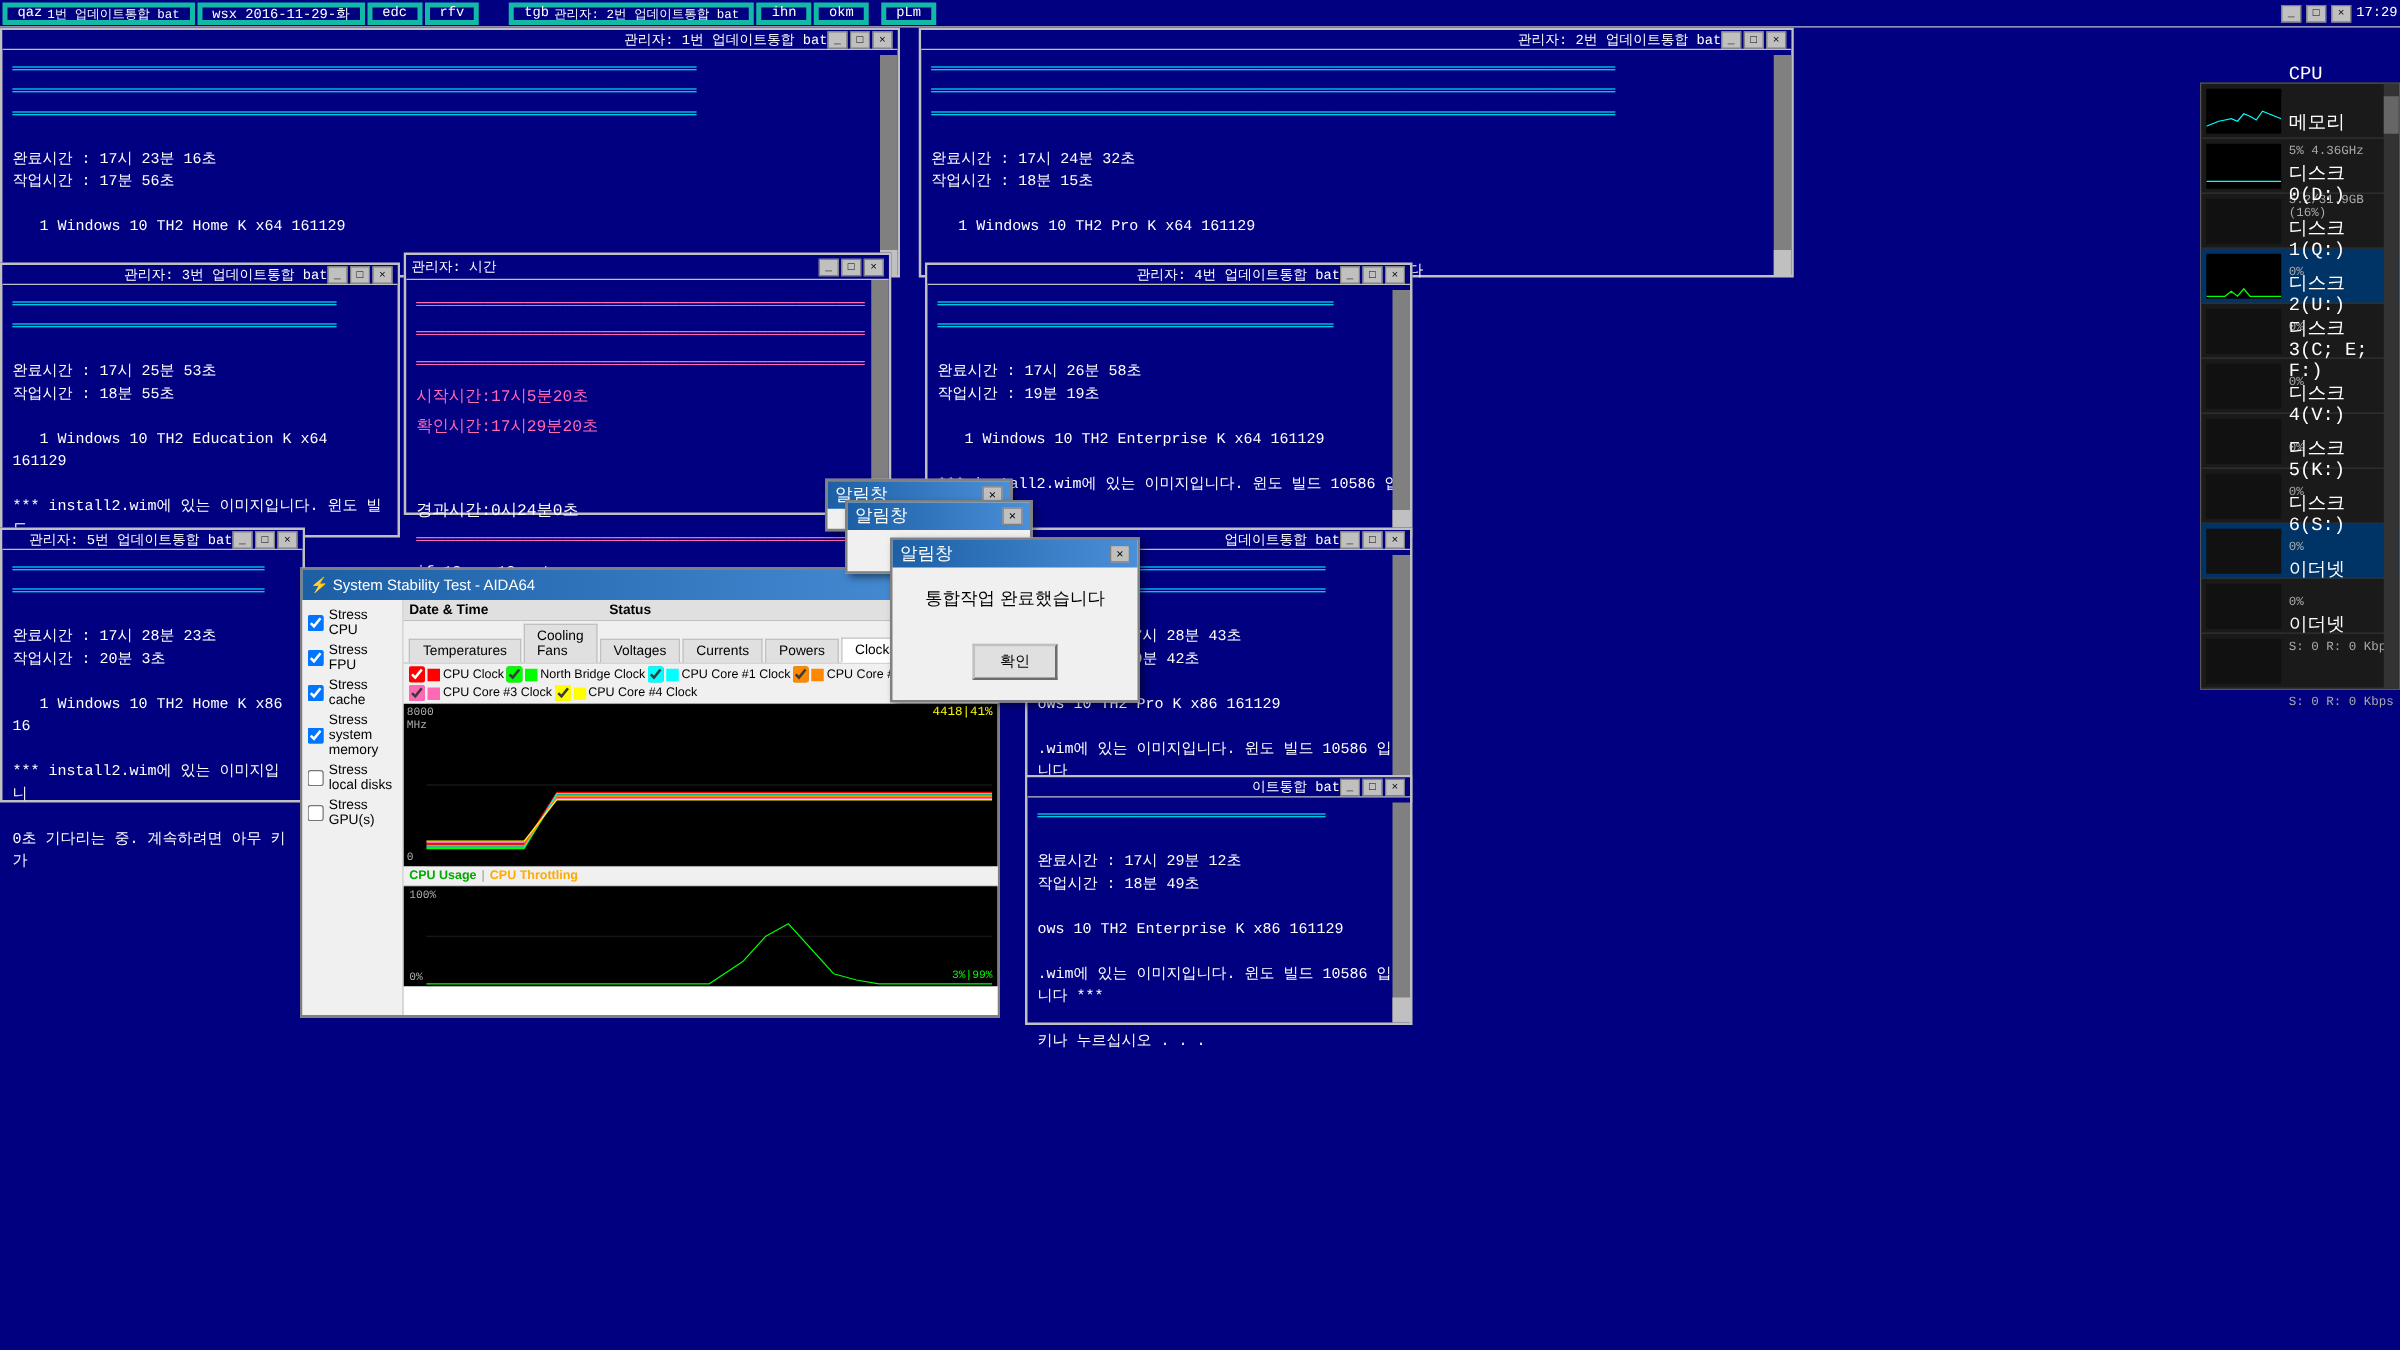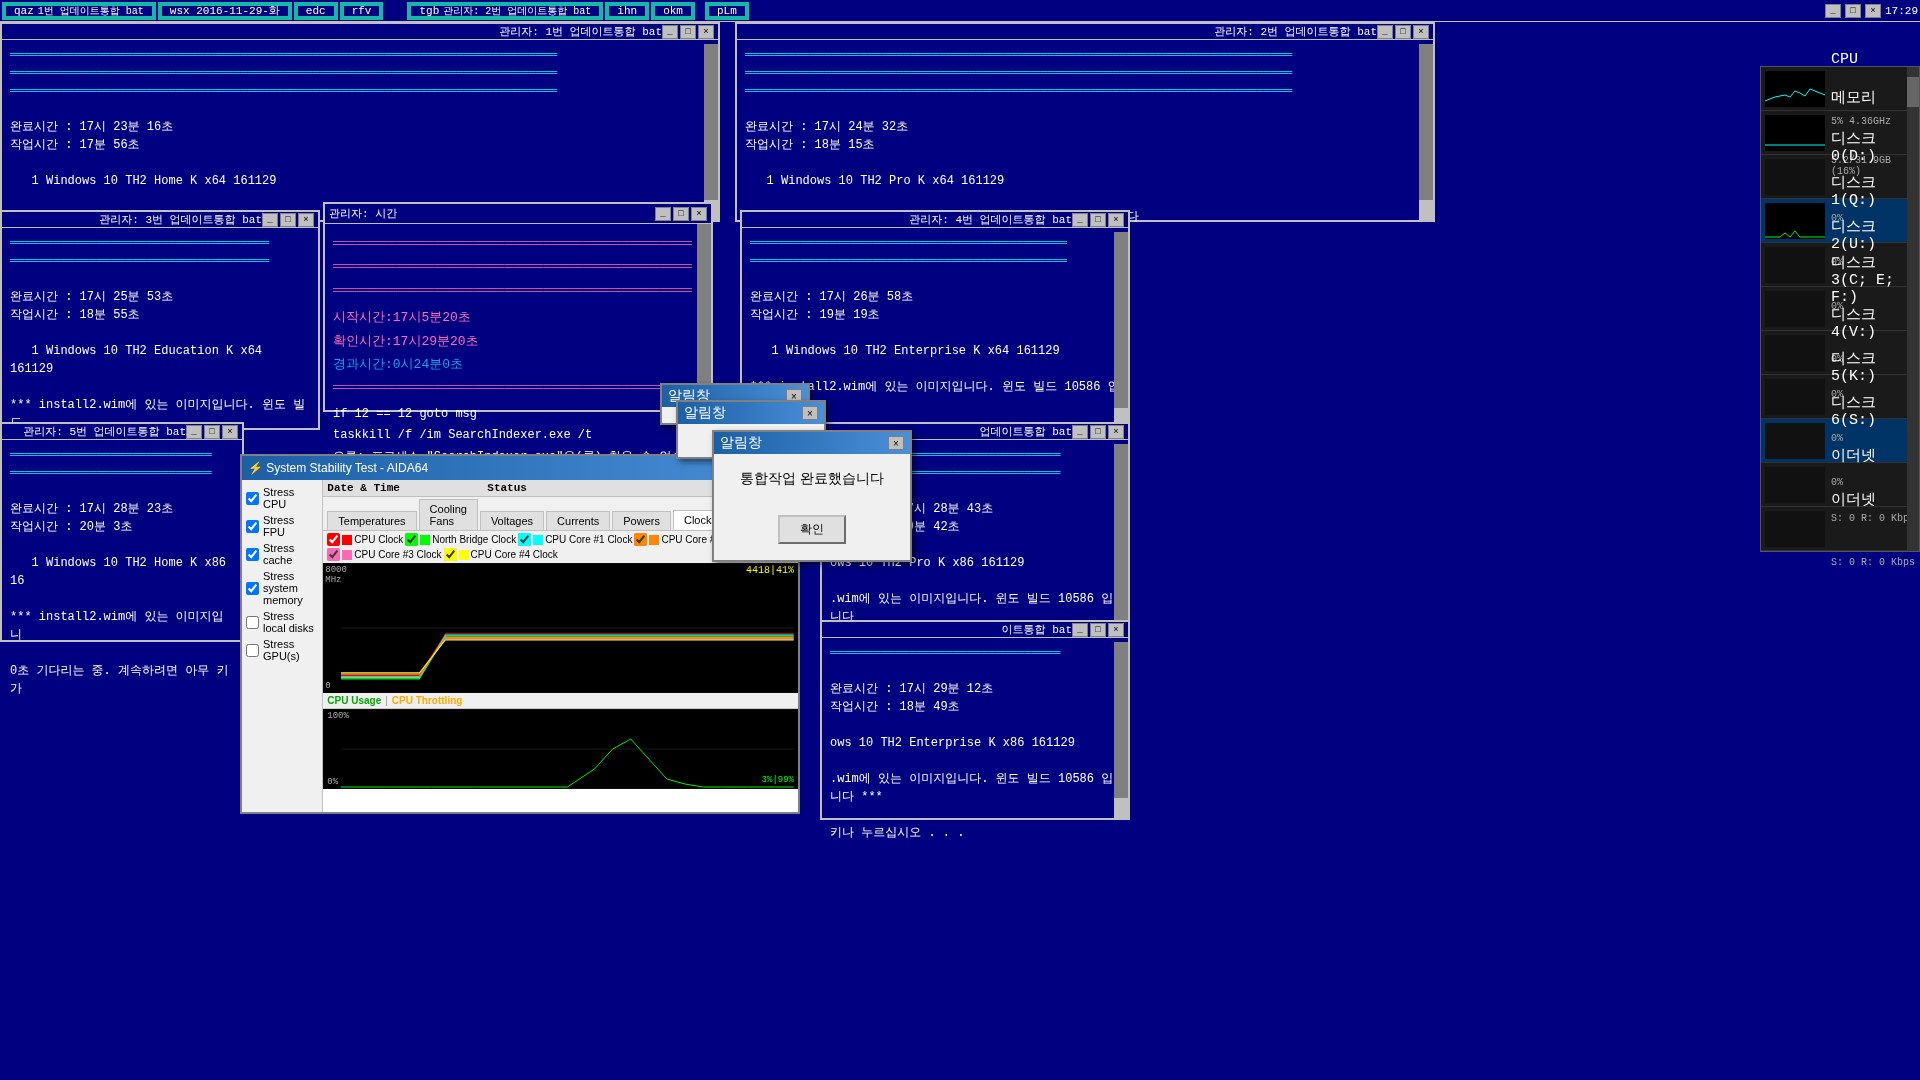--- a/index.html
+++ b/index.html
@@ -213,21 +213,21 @@
     .aida-right {
       flex: 1;
       background: #ffffff;
     }
     .aida-table-header {
       display: flex;
       background: #e0e0e0;
       border-bottom: 1px solid #c0c0c0;
       padding: 2px 4px;
       font-size: 11px;
-      font-family: Liberation Mono, monospace;
+      font-family: Liberation Sans, sans-serif;
       font-weight: bold;
     }
     .aida-tabs {
       background: #f0f0f0;
       border-bottom: 1px solid #c0c0c0;
       display: flex;
       align-items: flex-end;
       padding-left: 4px;
       padding-top: 2px;
     }
@@ -532,21 +532,21 @@
       <div class="win-btn">□</div>
       <div class="win-btn">×</div>
     </div>
   </div>
   <div class="time-content">
     <div style="color:#ff69b4;">══════════════════════════════════════════════</div>
     <div style="color:#ff69b4;">══════════════════════════════════════════════</div>
     <div style="color:#ff69b4;">══════════════════════════════════════════════</div>
     <div style="color:#ff69b4; margin-top:4px;">시작시간:17시5분20초</div>
     <div style="color:#ff69b4;">확인시간:17시29분20초</div>
-    <div style="color:#0ea5e9;">경과시간:0시24분0초</div>
+    <div style="color:#ffffff;margin-top:44px;">경과시간:0시24분0초</div>
     <div style="color:#ff69b4;">══════════════════════════════════════════════</div>
     <div style="color:#ffffff; font-size:12px; margin-top:4px;">if 12 == 12 goto msg</div>
     <div style="color:#ffffff; font-size:12px;">taskkill /f /im SearchIndexer.exe /t</div>
     <div style="color:#ffffff; font-size:12px;">오류: 프로세스 "SearchIndexer.exe"을(를) 찾을 수 없습니</div>
     <div style="color:#ffffff; font-size:12px;">4초 기다리는 중. 계속하려면 아무 키가 누르십시오 . . .</div>
   </div>
   <div class="cmd-scrollbar">
     <div class="cmd-scrollbar-thumb"></div>
   </div>
 </div>

